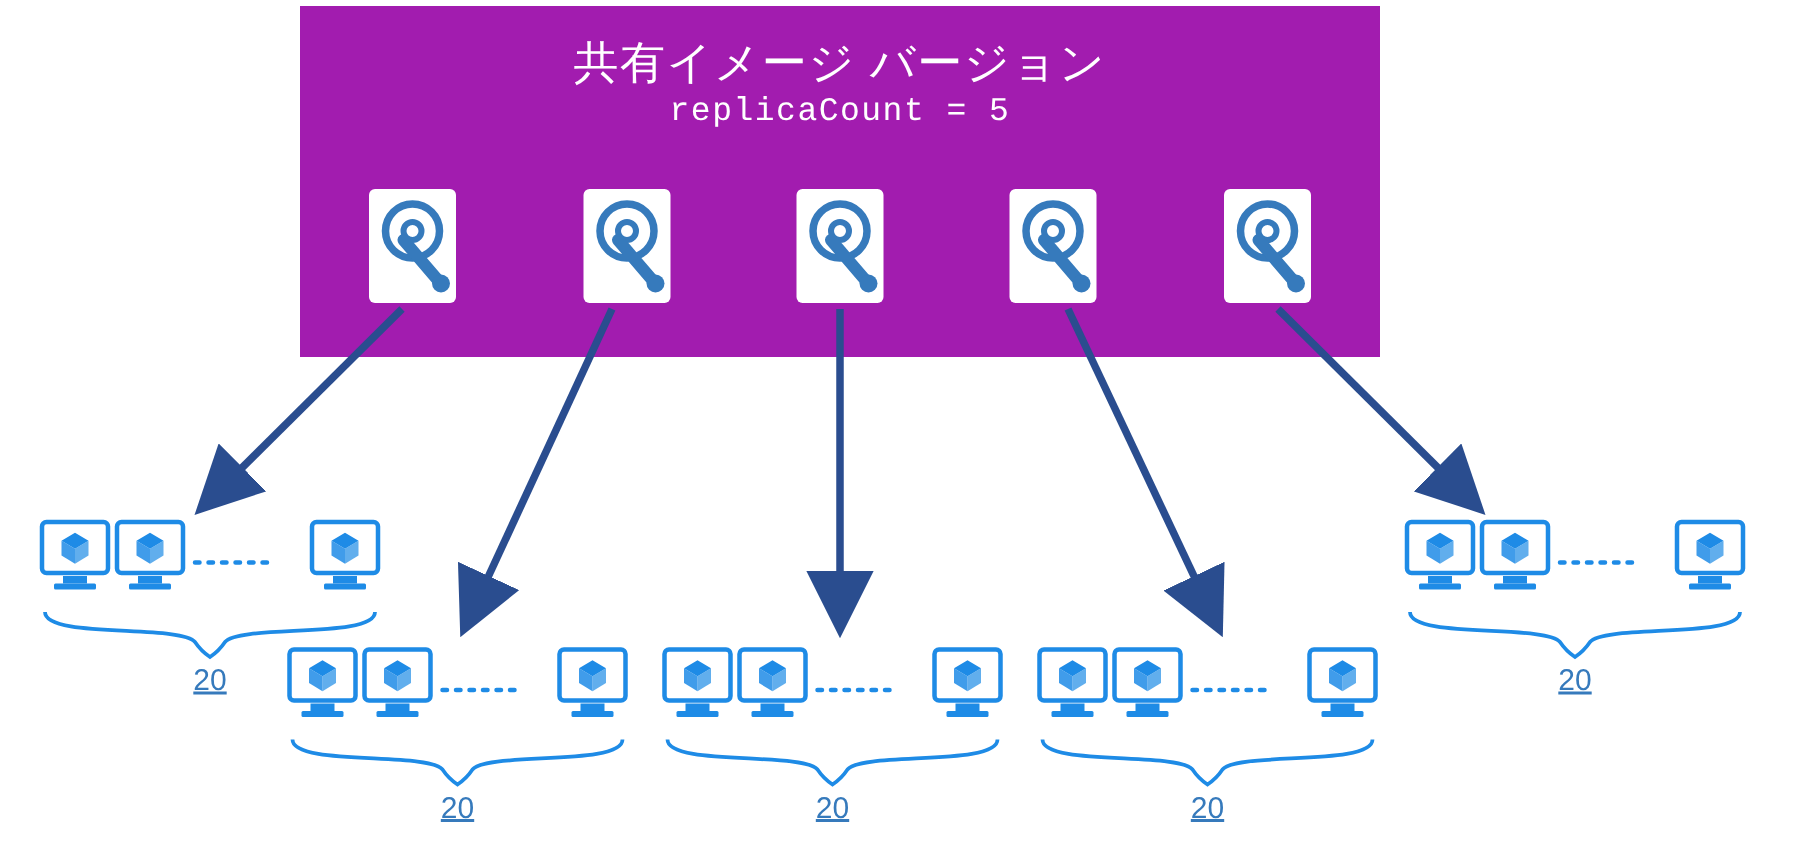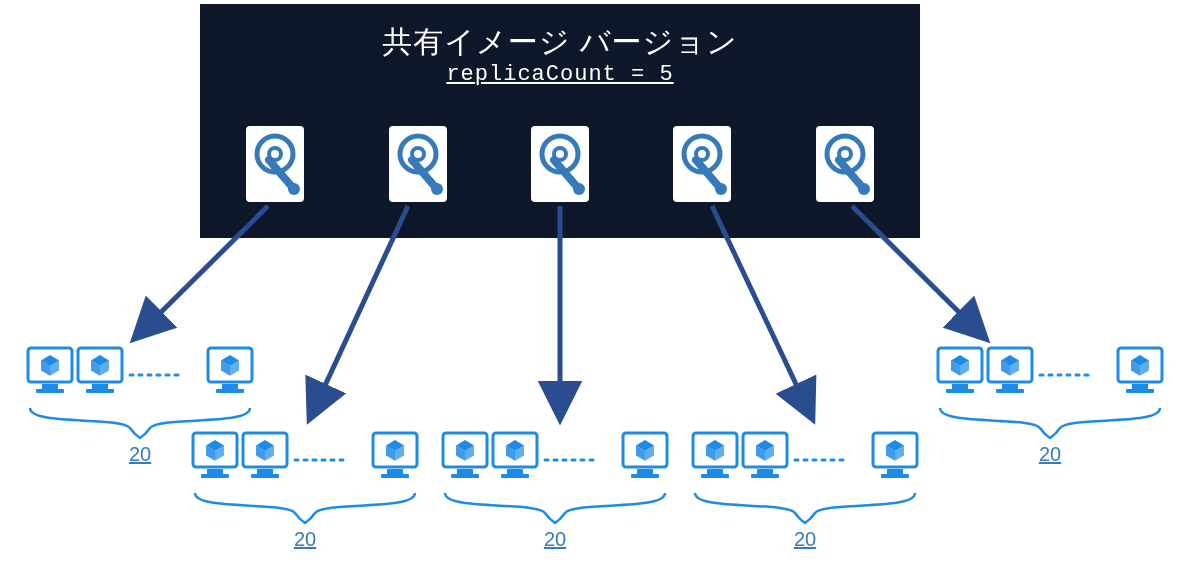--- a/index.html
+++ b/index.html
@@ -10,41 +10,40 @@
     background: #fff;
     font-family: "Segoe UI", Arial, sans-serif;
     overflow: hidden;
   }
   .box {
     position: absolute;
     left: 200px;
     top: 4px;
     width: 720px;
     height: 234px;
-    background: #0f172a;
+    background: #a21caf;
   }
   .title {
     position: absolute;
     left: 0; right: 0;
     top: 18px;
     color: #fff;
     font-size: 30px;
     letter-spacing: 1px;
     text-align: center;
   }
   .subtitle {
     position: absolute;
     left: 0; right: 0;
     top: 58px;
     color: #fff;
     font-size: 22px;
     font-family: Consolas, "Courier New", monospace;
     letter-spacing: 1px;
     text-align: center;
-    text-decoration: underline;
   }
   .count-label {
     position: absolute;
     color: #367abc;
     font-size: 20px;
     text-align: center;
     width: 40px;
     transform: translateX(-20px);
     text-decoration: underline;
   }

